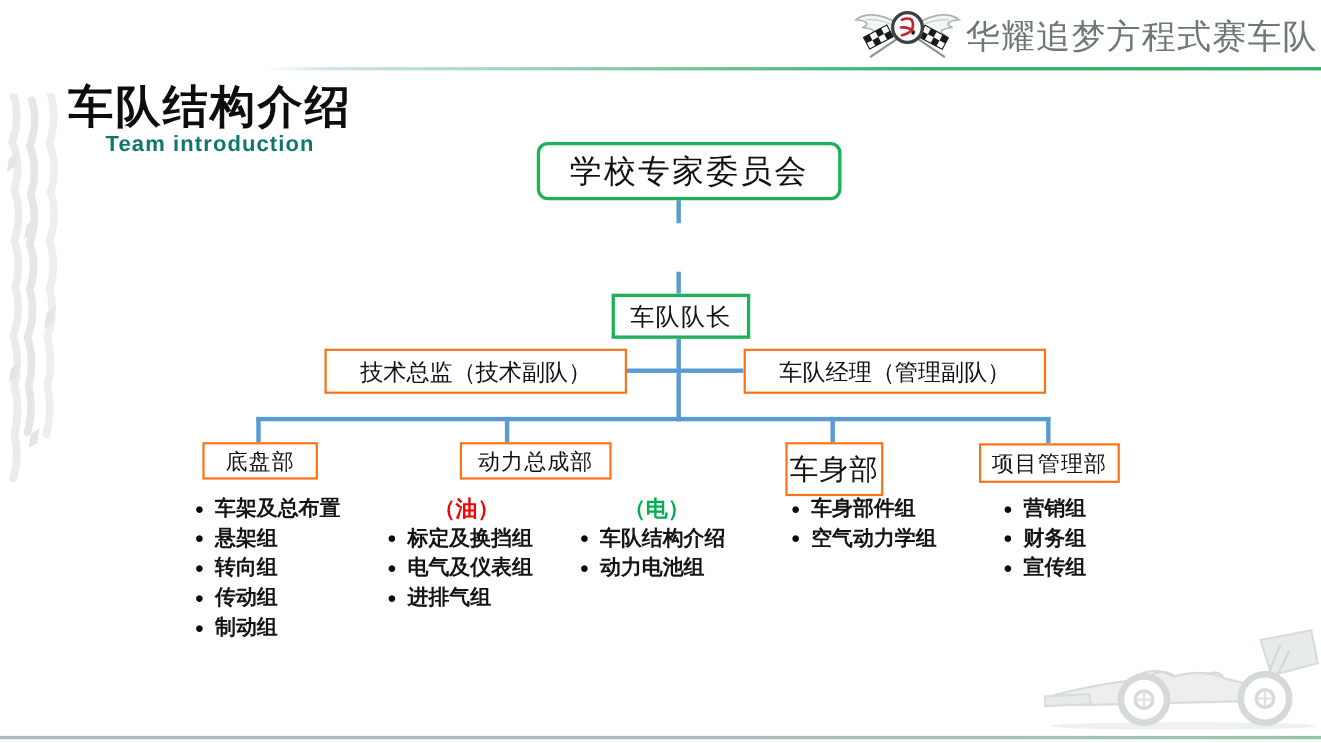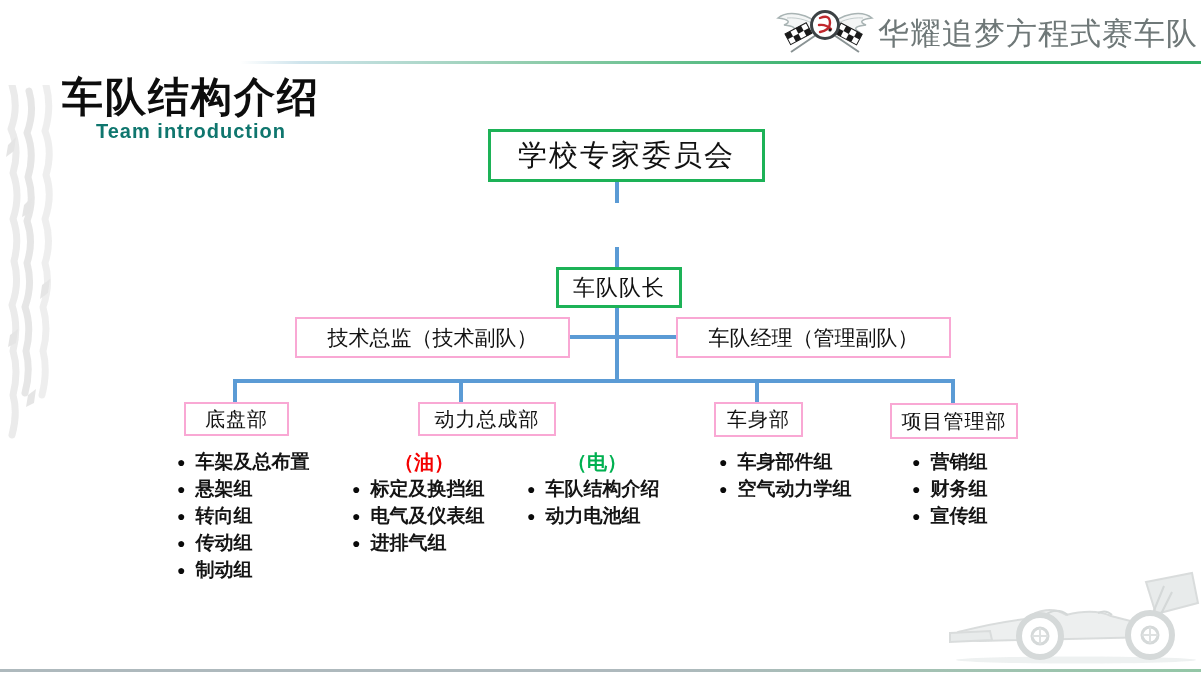--- a/index.html
+++ b/index.html
@@ -32,29 +32,29 @@
     position:absolute; left:96px; top:120px;
     font-size:20px; font-weight:700; letter-spacing:1px; color:#0f766e;
   }
 
   
   .obox {
     position:absolute; background:#fff; white-space:nowrap;
     display:flex; align-items:center; justify-content:center;
   }
   .obox.green { border:3px solid #1db257; }
-  .obox.dark  { border:2px solid #f9a8d4; }
-  .b-root     { left:488px; top:129px; width:277px; height:53px; font-size:29px; letter-spacing:2px; }
+  .obox.dark  { border:2px solid #f97316; }
+  .b-root     { left:488px; top:129px; width:277px; height:53px; font-size:29px; letter-spacing:2px;border-radius:10px; }
   .b-advisor  { left:546px; top:203px; width:146px; height:44px; font-size:25px; letter-spacing:2px; }
   .b-captain  { left:556px; top:267px; width:126px; height:41px; font-size:22px; letter-spacing:1px; }
   .b-tech     { left:295px; top:317px; width:275px; height:41px; font-size:21px; }
   .b-manager  { left:676px; top:317px; width:275px; height:41px; font-size:21px; }
   .b-dept1 { left:184px; top:402px; width:105px; height:34px; font-size:20px; letter-spacing:1px; }
   .b-dept2 { left:418px; top:402px; width:138px; height:34px; font-size:20px; letter-spacing:1px; }
-  .b-dept3 { left:714px; top:402px; width:89px;  height:35px; font-size:20px; letter-spacing:1px; }
+  .b-dept3 { left:714px; top:402px; width:89px;  height:49px; font-size:26px; letter-spacing:1px; }
   .b-dept4 { left:890px; top:403px; width:128px; height:36px; font-size:20px; letter-spacing:1px; }
 
   
   .conn { position:absolute; background:#5b9bd5; }
   .c-v1 { left:615px; top:182px; width:4px; height:21px; }
   .c-v2 { left:615px; top:247px; width:4px; height:20px; }
   .c-v3 { left:615px; top:308px; width:4px; height:75px; }
   .c-hmid  { left:570px; top:335px; width:106px; height:4px; }
   .c-hdist { left:233px; top:379px; width:722px; height:4px; }
   .c-d1 { left:233px; top:379px; width:4px; height:24px; }

